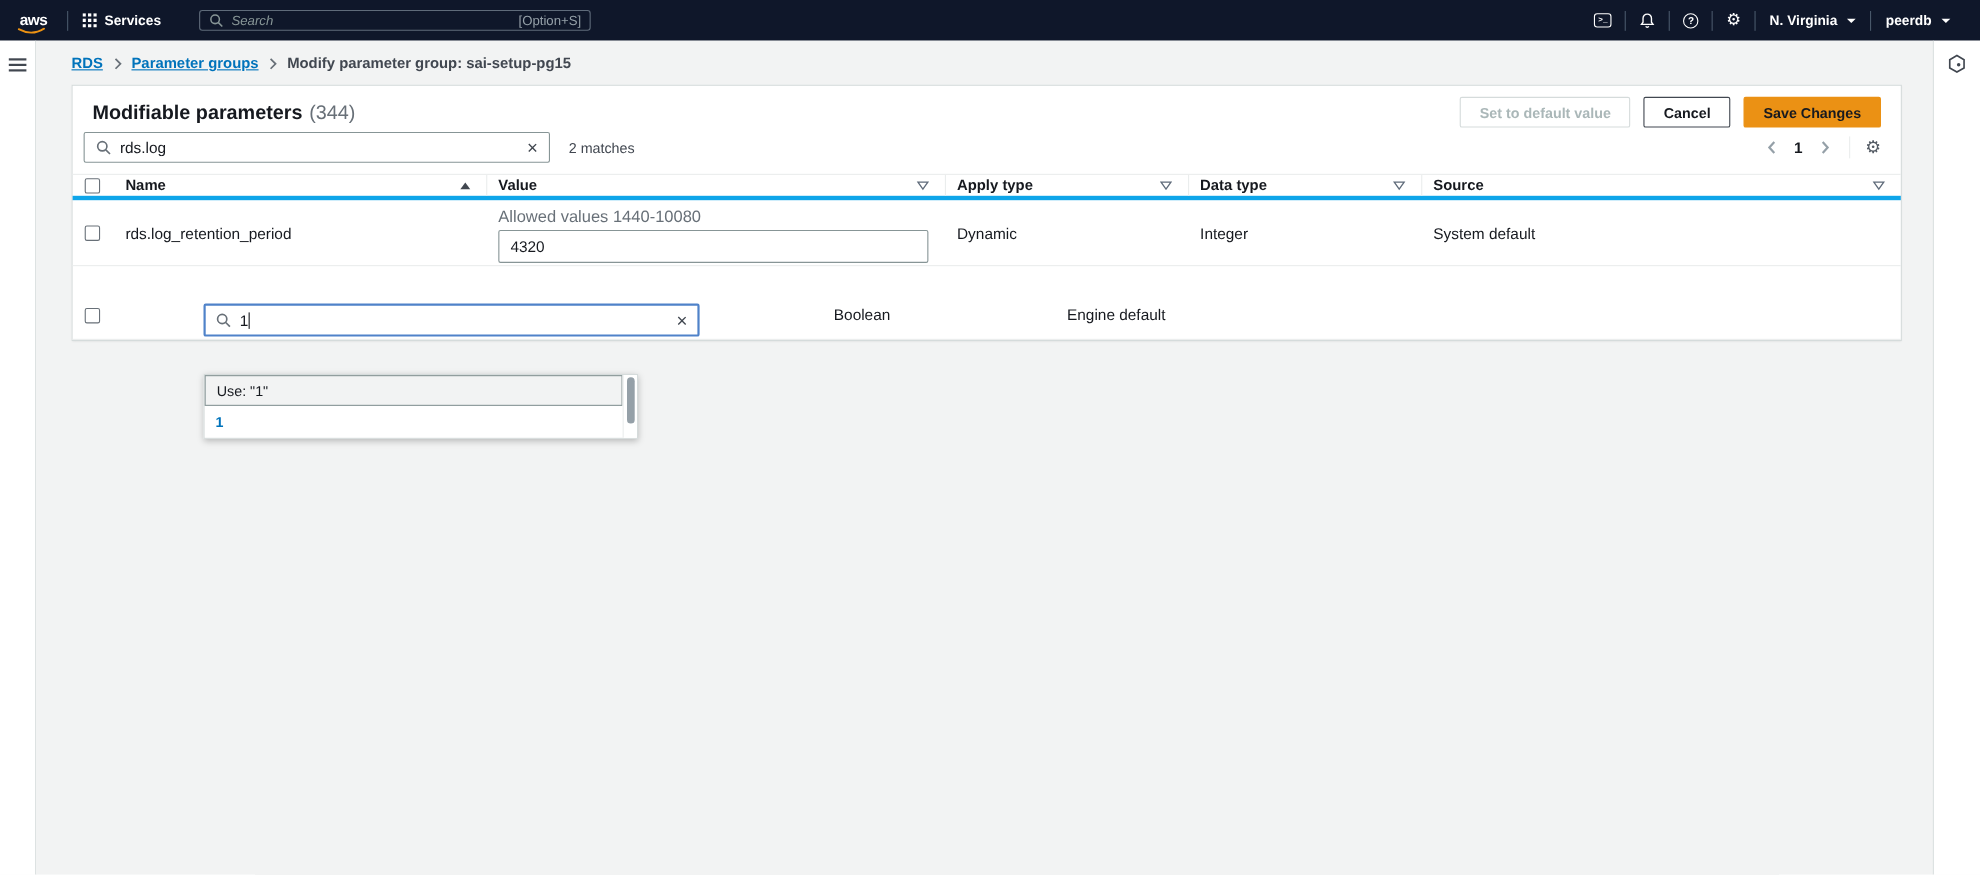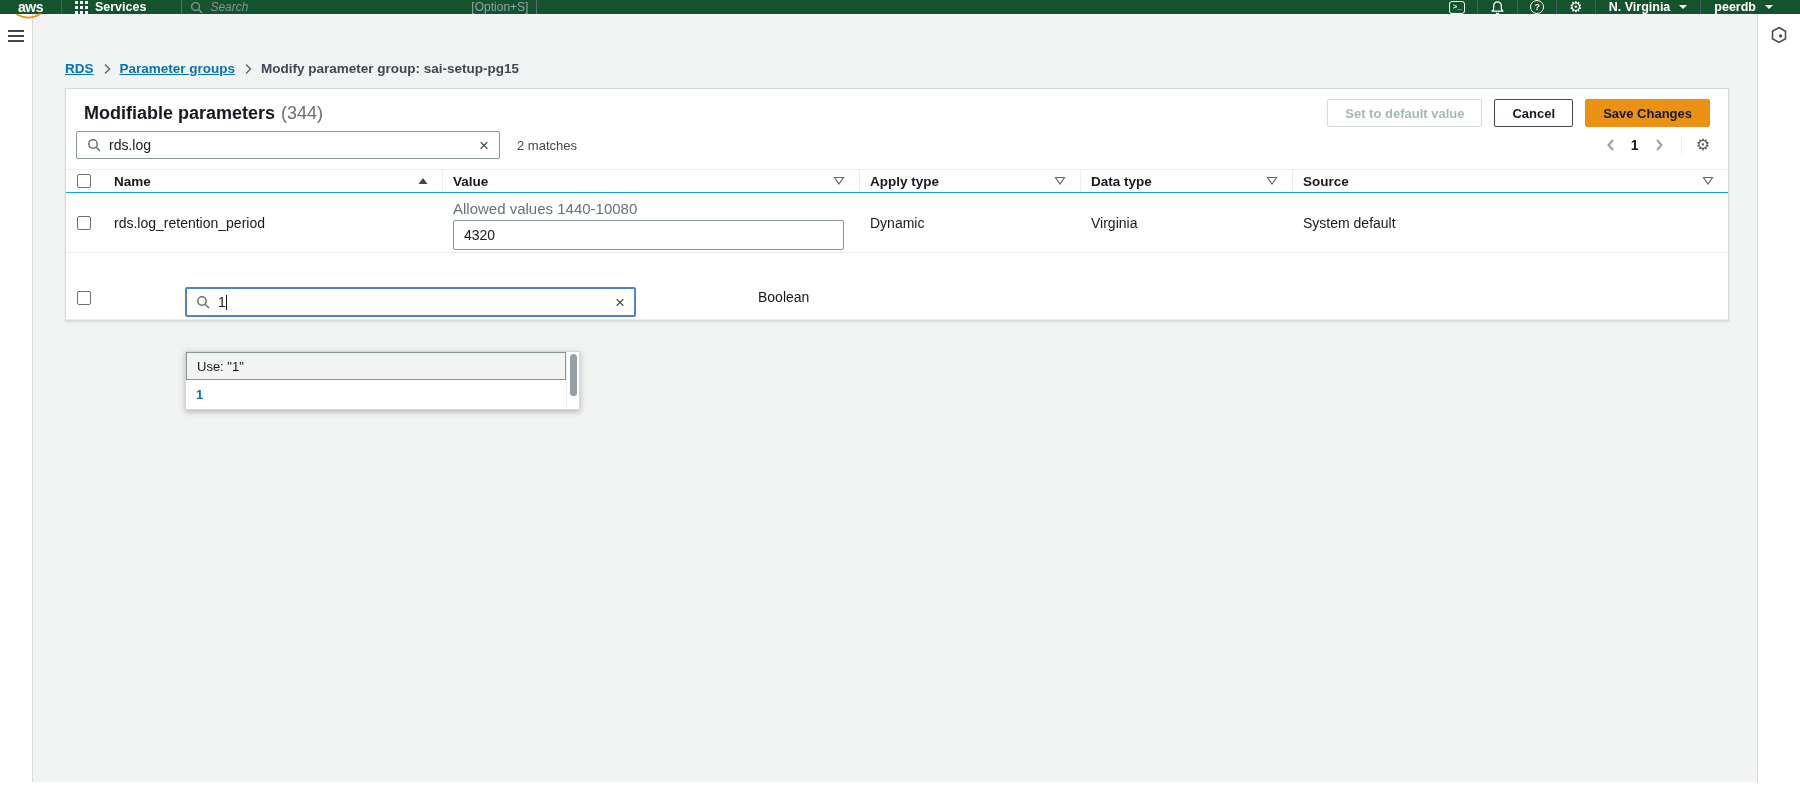--- a/index.html
+++ b/index.html
@@ -1,20 +1,20 @@
 <!DOCTYPE html>
 <html><head>
 <meta charset="utf-8">
 <style>
   * { box-sizing: border-box; margin: 0; padding: 0; }
   html,body { width:1800px; height:795px; overflow:hidden;
     font-family:"Liberation Sans","DejaVu Sans",sans-serif; background:#fff; }
 
   
-  .topnav { height:14px; background:#14532d; display:flex; align-items:center;
+  .topnav { height:37px; background:#0f172a; display:flex; align-items:center;
     padding:0 14px; color:#fff; }
   .logo { position:relative; margin-right:14px; padding:0 4px; cursor:pointer; }
   .logo-text { font-weight:700; font-size:14px; letter-spacing:-.5px; }
   .nav-sep { width:1px; height:18px; background:#49586a; }
   .nav-item { display:flex; align-items:center; gap:7px; padding:12px 13px;
     font-size:12.5px; font-weight:700; cursor:pointer; height:27px; }
   .nav-search { width:356px; height:19px; margin-left:22px; border:1px solid #5f6b7a;
     border-radius:3px; display:flex; align-items:center; padding:0 8px; gap:7px; }
   .nav-search input { flex:1; background:transparent; border:none; outline:none;
     color:#fff; font-size:12px; font-family:inherit; }
@@ -37,21 +37,21 @@
   .rail-left { width:33px; border-right:1px solid #d5dbdb; padding-top:12px; }
   .rail-right { width:43px; border-left:1px solid #d5dbdb; padding-top:12px; }
   .hamburger { width:16px; height:12px; border-top:2px solid #414750;
     border-bottom:2px solid #414750; position:relative; cursor:pointer; margin-top:4px; }
   .hamburger::after { content:""; position:absolute; left:0; right:0; top:3px;
     border-top:2px solid #414750; }
   .content { flex:1; background:#f2f3f3; }
 
   
   .breadcrumb { padding:13px 0 9px 32px; display:flex; align-items:center; gap:9px;
-    font-size:13.5px; font-weight:700;margin-top:34px; }
+    font-size:13.5px; font-weight:700; }
   .crumb-link { color:#0073bb; text-decoration:underline; cursor:pointer; }
   .crumb-current { color:#414750; }
 
   
   .card { margin:3px 28px 0 32px; background:#fff; border:1px solid #d5dbdb;
     box-shadow:0 1px 2px rgba(0,0,0,.10); }
   .card-head { display:flex; align-items:center; padding:10px 18px 0 18px; height:38px; }
   .title { font-size:18px; font-weight:700; color:#16191f; }
   .count { font-size:18px; color:#687078; margin-left:6px; }
   .actions { margin-left:auto; display:flex; gap:12px;justify-content:flex-end; }
@@ -70,21 +70,21 @@
   .matches { font-size:13px; color:#414750; }
   .pager { margin-left:auto; display:flex; align-items:center; gap:9px; }
   .pg-num { font-size:14px; font-weight:700; color:#16191f; padding:0 4px; }
   .pg-chev { display:flex; align-items:center; cursor:default; padding:0 3px; }
   .pg-sep { width:1px; height:20px; background:#eaeded; margin:0 5px; }
   .tbl-gear { font-size:16px; color:#545b64; cursor:pointer;
     font-family:"DejaVu Sans",sans-serif; line-height:1; }
 
   
   .thead { display:flex; align-items:center; height:24px; border-top:1px solid #eaeded;
-    border-bottom:1px solid #0ea5e9; font-size:13.5px; font-weight:700; color:#16191f; }
+    border-bottom:4px solid #0ea5e9; font-size:13.5px; font-weight:700; color:#16191f; }
   .trow { display:flex; border-bottom:1px solid #eaeded; font-size:14px; color:#16191f; }
   .c-cb { width:44px; padding-left:11px; display:flex; align-items:center; }
   .c-name { width:333px; padding-left:4px; }
   .c-value { width:417px; padding-left:10px; }
   .c-apply { width:221px; padding-left:10px; }
   .c-data { width:212px; padding-left:10px; }
   .c-source { flex:1; padding-left:10px; }
   .hcell { display:flex; align-items:center; justify-content:space-between;
     align-self:stretch; cursor:pointer; }
   .hdiv { border-right:1px solid #eaeded; }
@@ -295,21 +295,21 @@
       <div class="trow row1">
         <div class="c-cb">
           <span class="checkbox"></span>
         </div>
         <div class="c-name">rds.log_retention_period</div>
         <div class="c-value">
           <div class="hint">Allowed values 1440-10080</div>
           <input class="val-input" value="4320" style="">
         </div>
         <div class="c-apply">Dynamic</div>
-        <div class="c-data">Virginia</div>
+        <div class="c-data">Integer</div>
         <div class="c-source">System default</div>
       </div>
 
       <div class="trow row2">
         <div class="c-cb cell-text">
           <span class="checkbox"></span>
         </div>
         <div class="c-value">
           <div class="combo">
             <svg width="14" height="14" viewBox="0 0 14 14">
@@ -327,20 +327,21 @@
               <div class="dd-use">Use: "1"</div>
               <div class="dd-opt">1</div>
             </div>
             <div class="dd-scroll">
               <div class="dd-thumb"></div>
             </div>
           </div>
         </div>
         <div class="c-apply cell-text">Static</div>
         <div class="c-data cell-text">Boolean</div>
+        <div class="c-source cell-text">Engine default</div>
       </div>
 
     </div>
   </div>
 
   <div class="rail rail-right">
     <svg width="18" height="18" viewBox="0 0 18 18" style="cursor:pointer">
       <polygon points="9,1.5 15.5,5.25 15.5,12.75 9,16.5 2.5,12.75 2.5,5.25" fill="none" stroke="#414750" stroke-width="1.5"></polygon>
       <circle cx="10.6" cy="9.8" r="1.6" fill="#414750"></circle>
     </svg>

